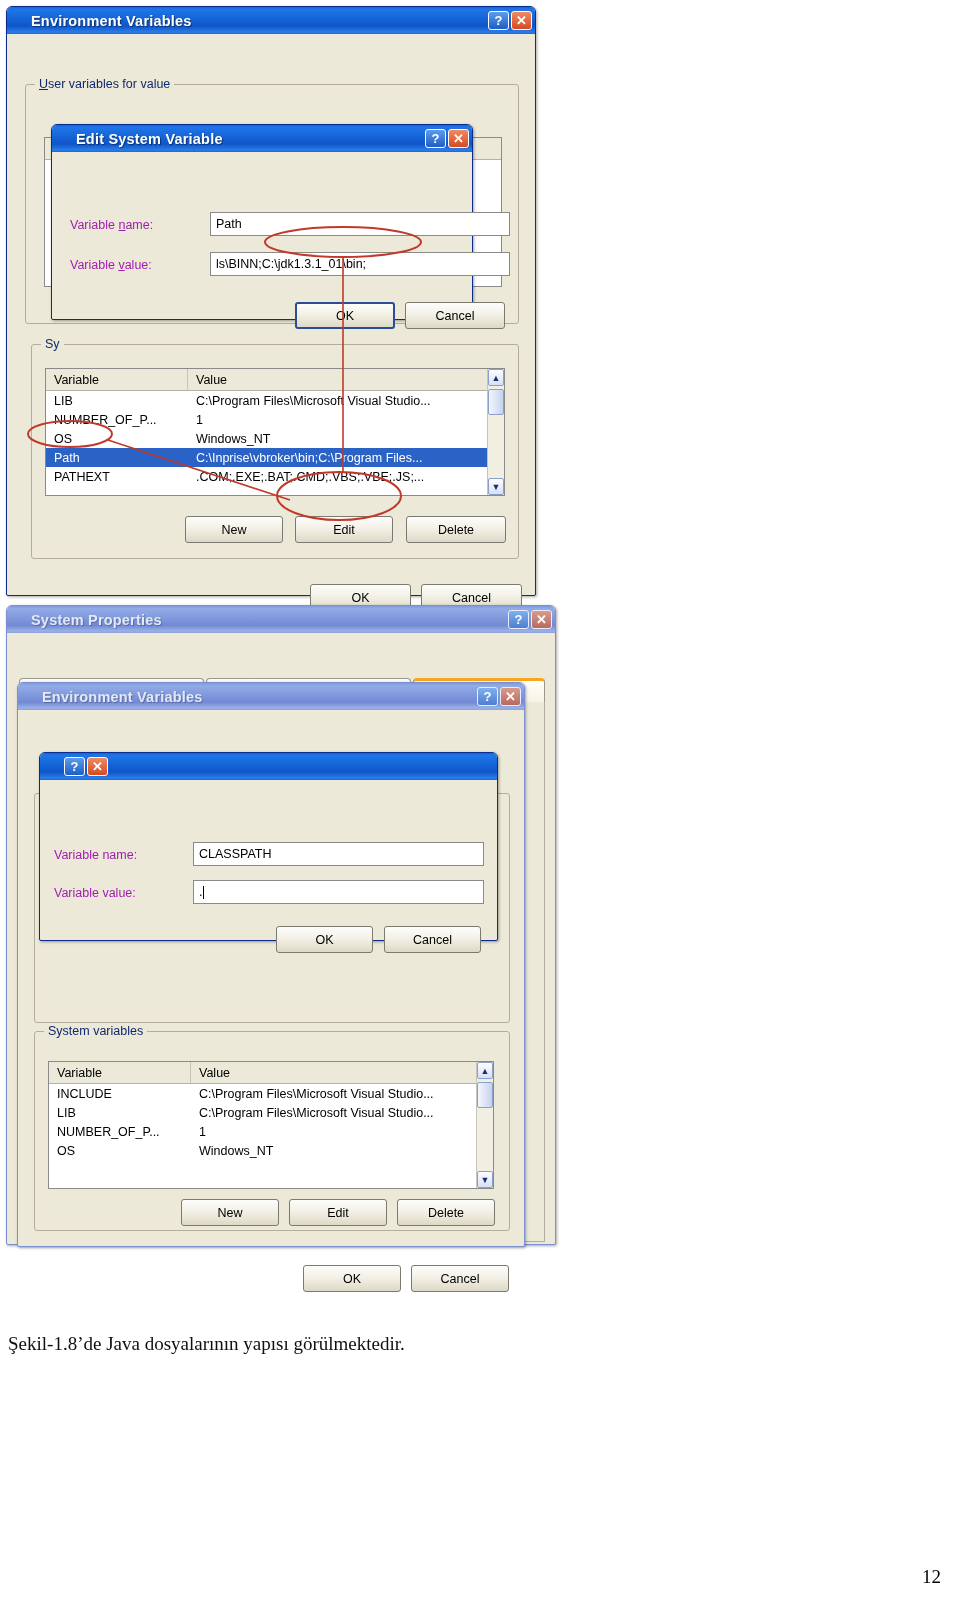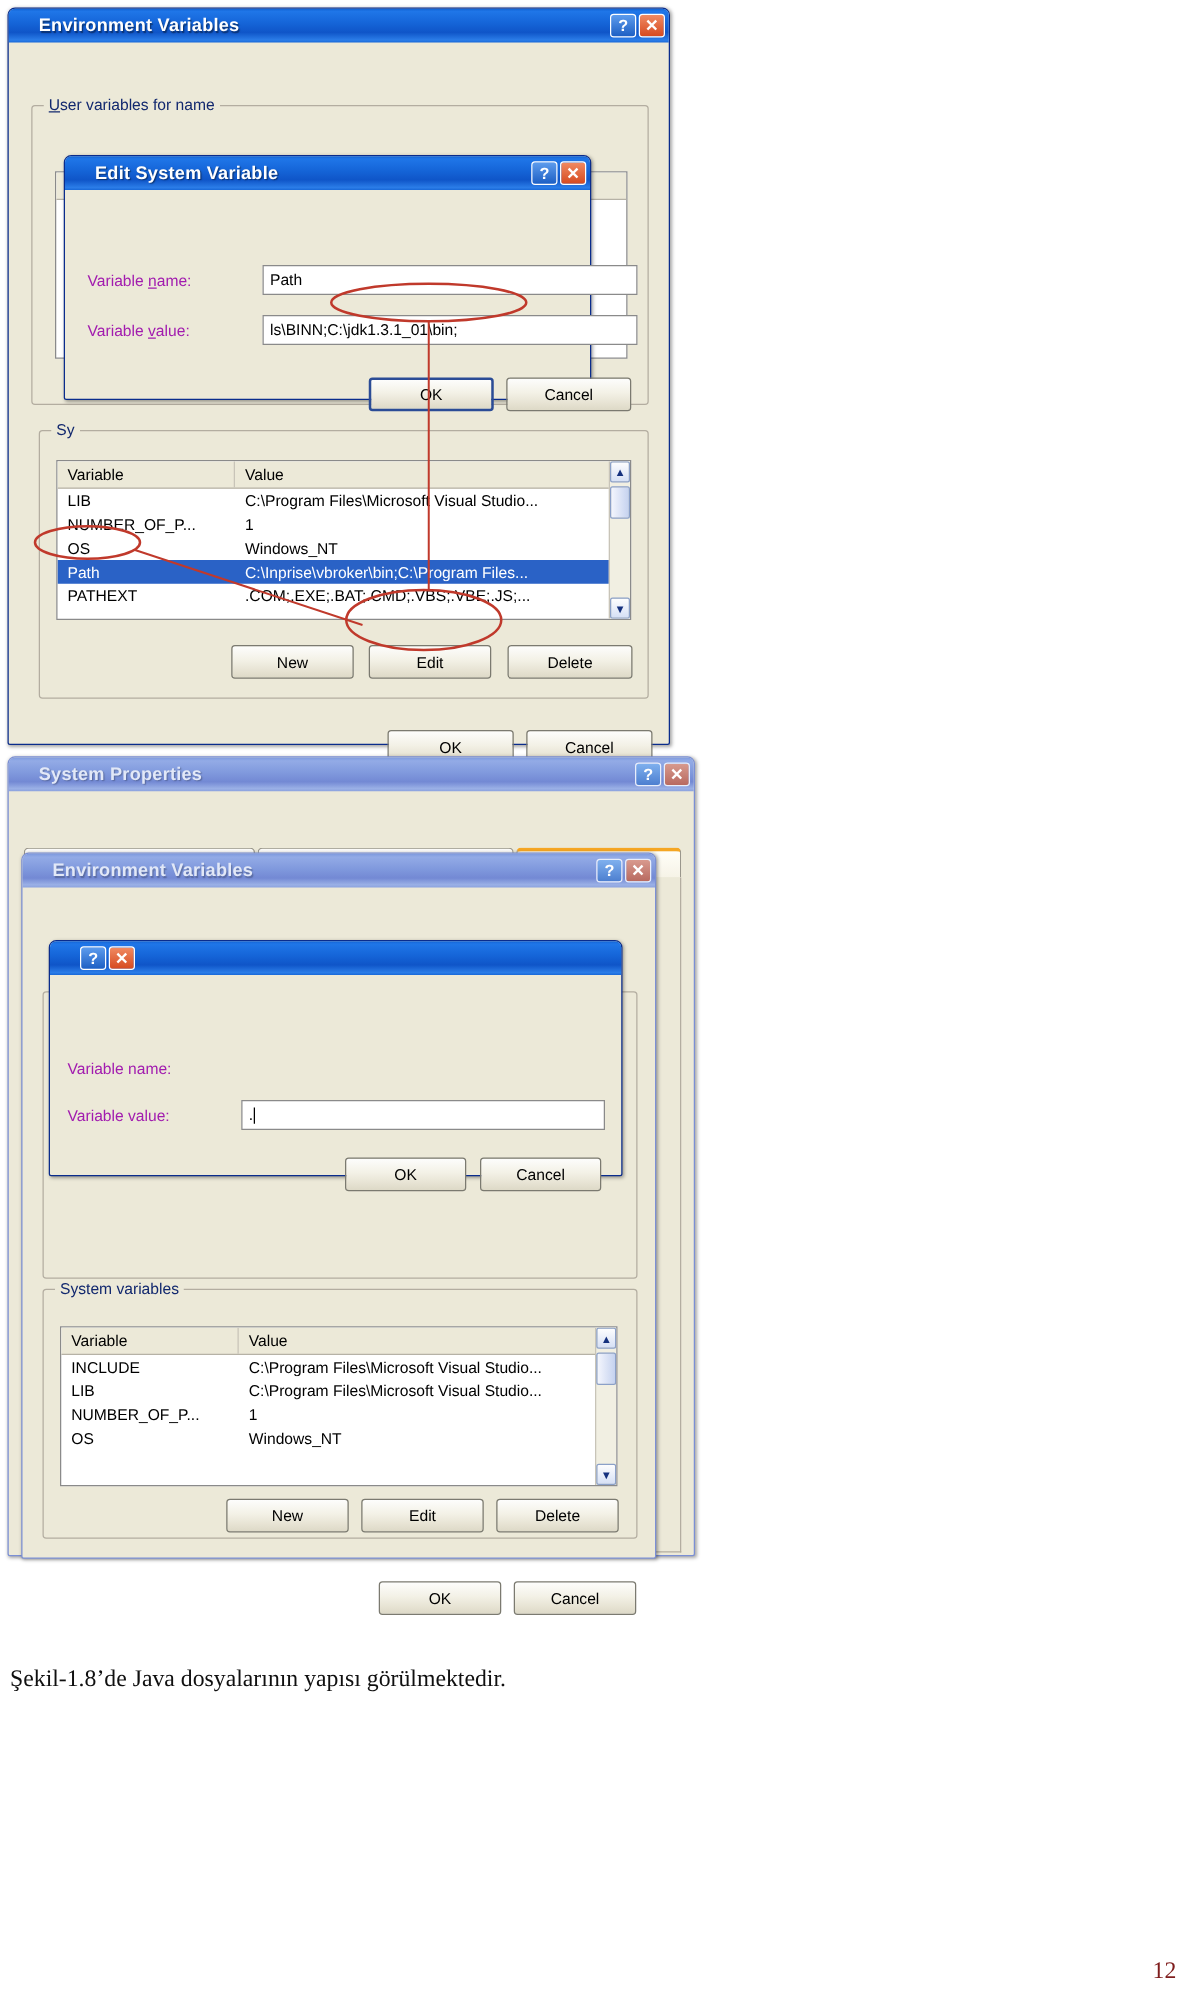--- a/index.html
+++ b/index.html
@@ -185,41 +185,41 @@
     position:absolute;
     font-family:"Liberation Serif", serif;
     font-size:19px;
     color:#101010;
     white-space:nowrap;
   }
   .pageno {
     position:absolute;
     font-family:"Liberation Serif", serif;
     font-size:19px;
-    color:#7f1d1d;
+    color:#000000;
   }
 </style>
 </head>
 <body>
 
 <div class="win" style="left:6px; top:6px; width:530px; height:590px;">
 
   <div class="titlebar">
     <span class="title-text">Environment Variables</span>
     <span class="tb-btns">
       <span class="tb-btn tb-help">?</span>
       <span class="tb-btn tb-close">✕</span>
     </span>
   </div>
 
   <div class="body-area" style="height:100%;">
 
     <div class="group" style="left:18px; top:50px; width:494px; height:240px;">
       <span class="group-label">
-        <span class="underline-u">U</span><span>ser variables for name</span>
+        <span class="underline-u">U</span><span>ser variables for value</span>
       </span>
     </div>
 
     <div class="listview" style="left:37px; top:103px; width:458px; height:150px;">
       <div class="lv-head">
         <div class="col" style="width:146px;">Variable</div>
         <div class="col" style="flex:1; border-right:none;">Value</div>
       </div>
     </div>
 
@@ -368,20 +368,21 @@
 
 <div class="win" style="left:39px; top:752px; width:459px; height:189px; border-color:#0a2c8c;">
   <div class="titlebar">
     <span class="tb-btns">
       <span class="tb-btn tb-help">?</span>
       <span class="tb-btn tb-close">✕</span>
     </span>
   </div>
   <div class="body-area" style="height:100%;">
     <span class="lbl" style="left:14px; top:68px;">Variable name:</span>
+    <div class="field" style="left:153px; top:62px; width:291px; height:24px;">CLASSPATH</div>
 
     <span class="lbl" style="left:14px; top:106px;">Variable value:</span>
     <div class="field" style="left:153px; top:100px; width:291px; height:24px;">
       <span>.</span>
         <span class="caret"></span>
     </div>
 
     <div class="btn" style="left:236px; top:146px; width:97px; height:27px;">OK</div>
     <div class="btn" style="left:344px; top:146px; width:97px; height:27px;">Cancel</div>
   </div>

